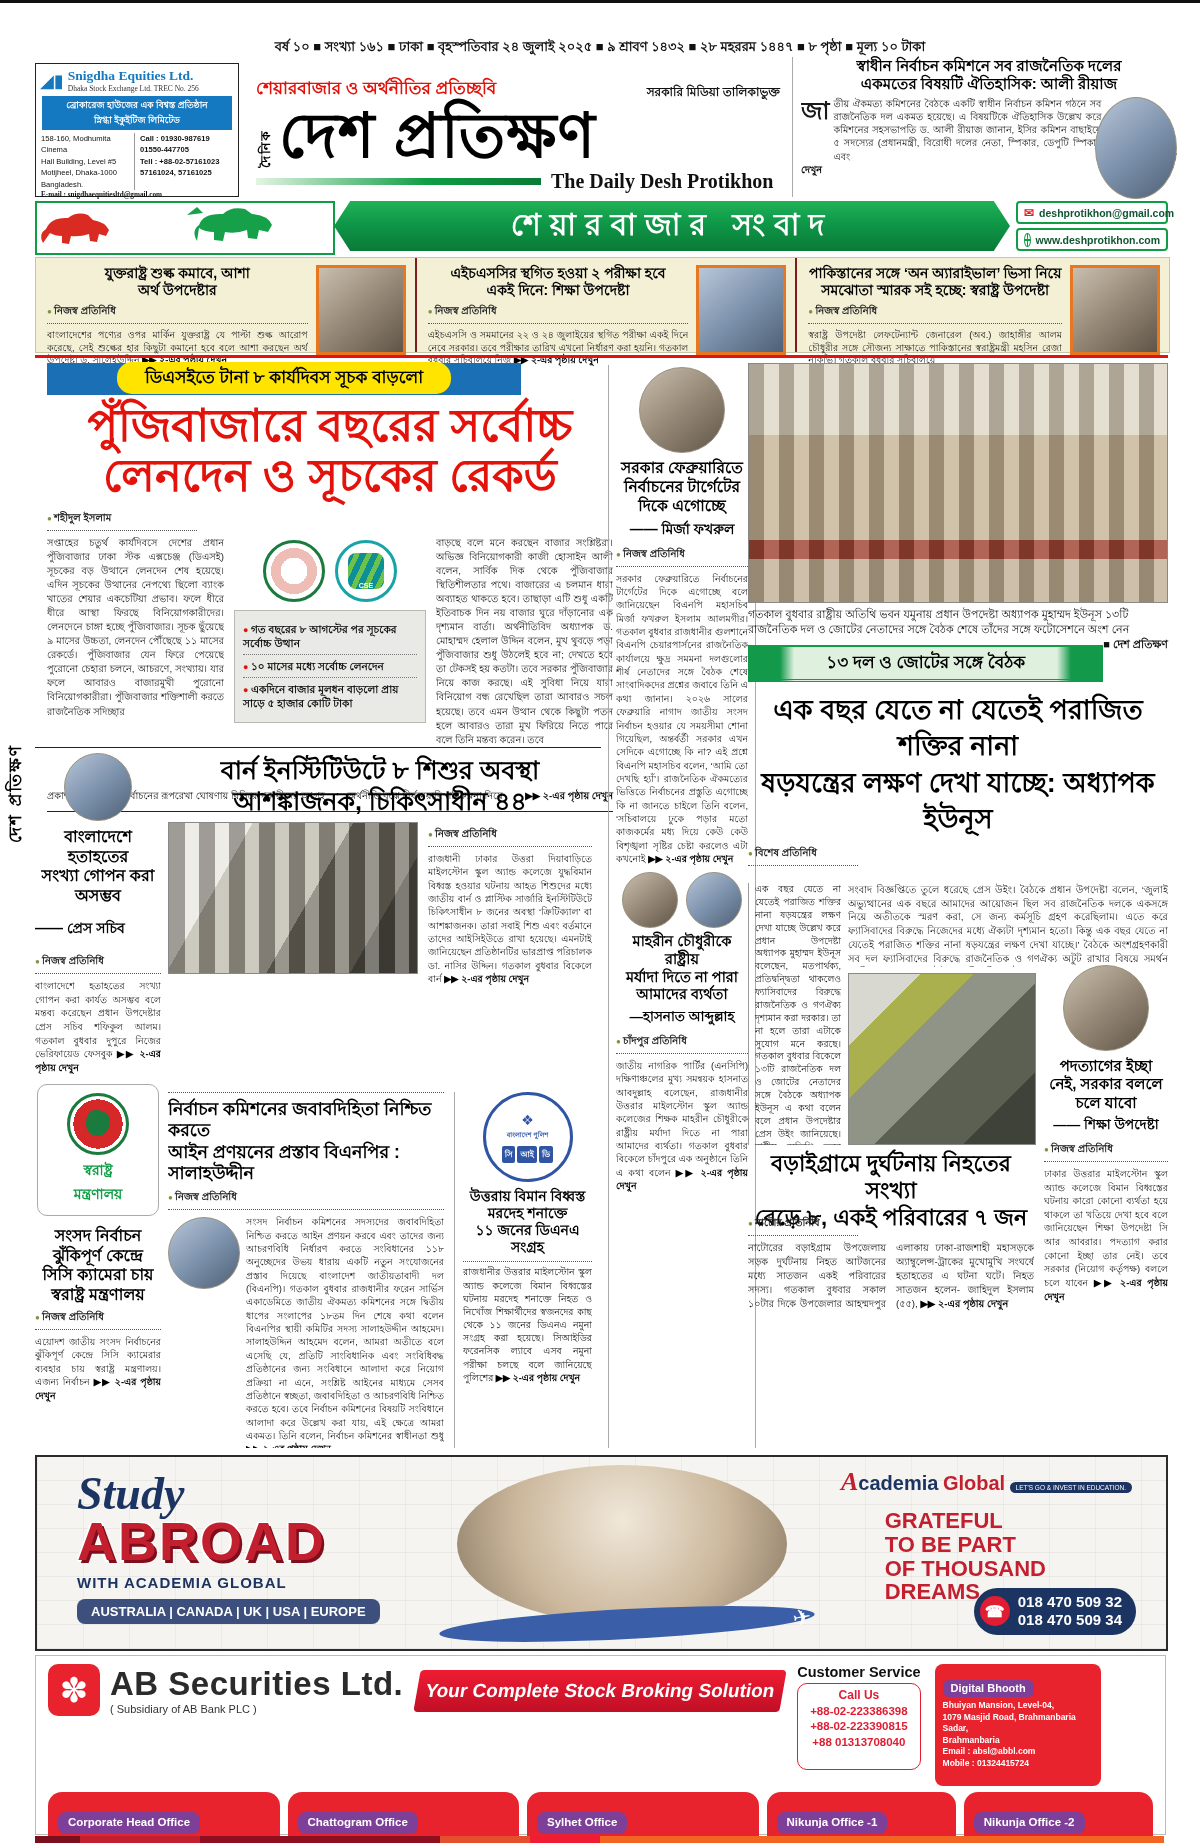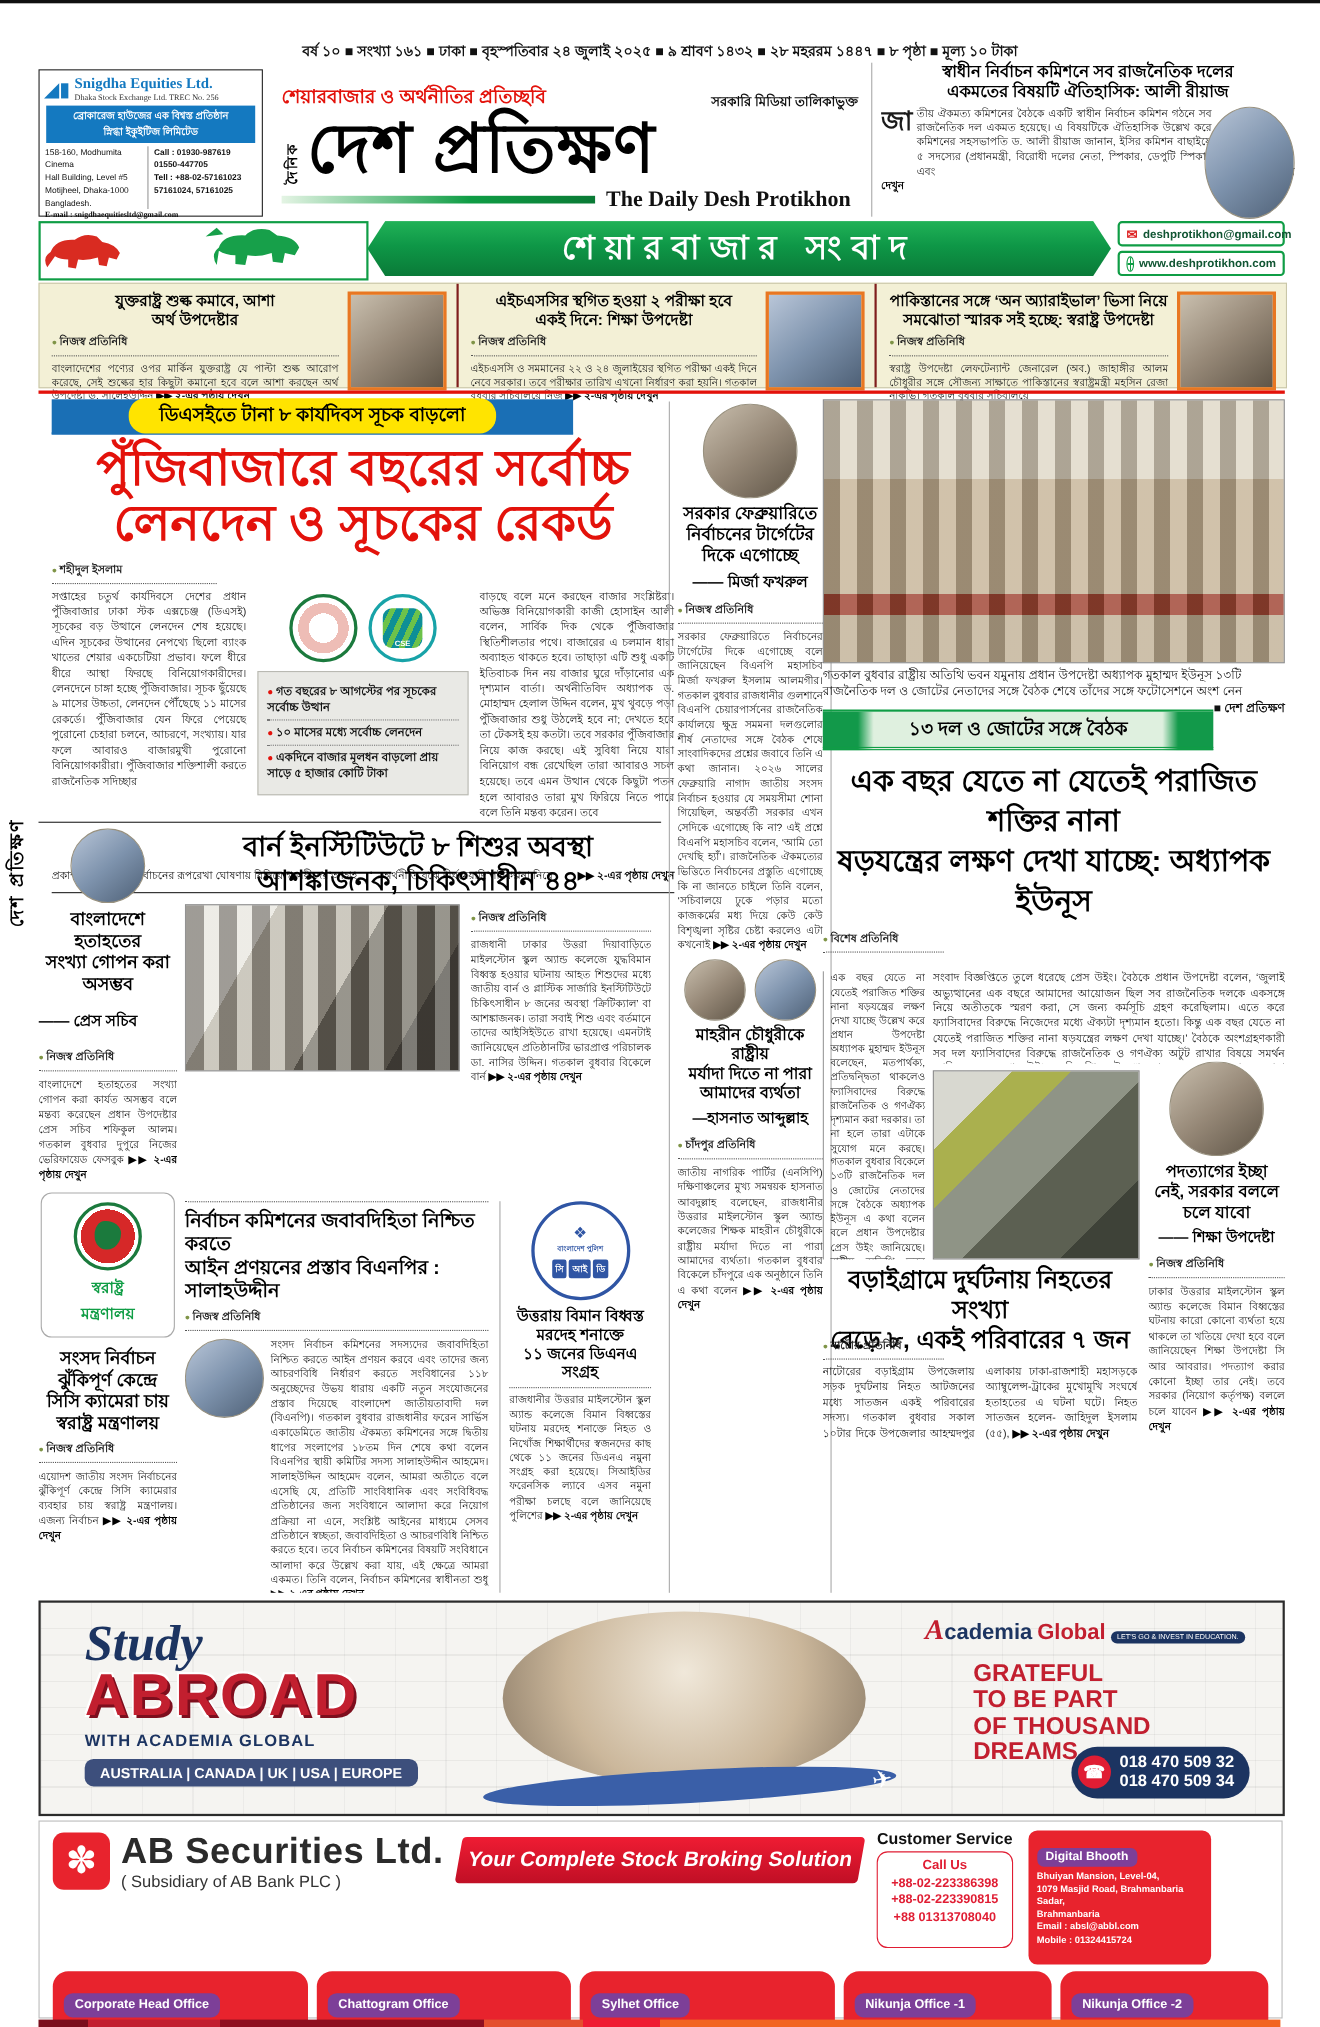--- a/index.html
+++ b/index.html
@@ -420,21 +420,21 @@
 018 470 509 34</span>
     </div>
   </div>
 
   <div class="abs abad" style="left:35px;top:1652px;width:1129px;height:178px;">
     <div style="display:flex;align-items:flex-start;gap:14px;padding:8px 12px 0;">
       <div style="display:flex;align-items:center;gap:10px;flex:0 0 auto;">
         <div class="ab-logo">✽</div>
         <div>
           <div class="ab-name">AB Securities Ltd.</div>
-          <div style="font-size:15px;color:#333;">( Subsidiary of AB Bank PLC )</div>
+          <div style="font-size:11px;color:#333;">( Subsidiary of AB Bank PLC )</div>
         </div>
       </div>
       <div class="ribbon" style="width:366px;height:42px;margin-top:6px;">Your Complete Stock Broking Solution</div>
       <div style="text-align:center;flex:0 0 auto;">
         <div style="font-weight:bold;font-size:14.5px;">Customer Service</div>
         <div class="callus" style="margin-top:3px;"><span style="font-size:12px;">Call Us</span>
           <div>+88-02-223386398
 +88-02-223390815
 +88 01313708040</div>
         </div>

